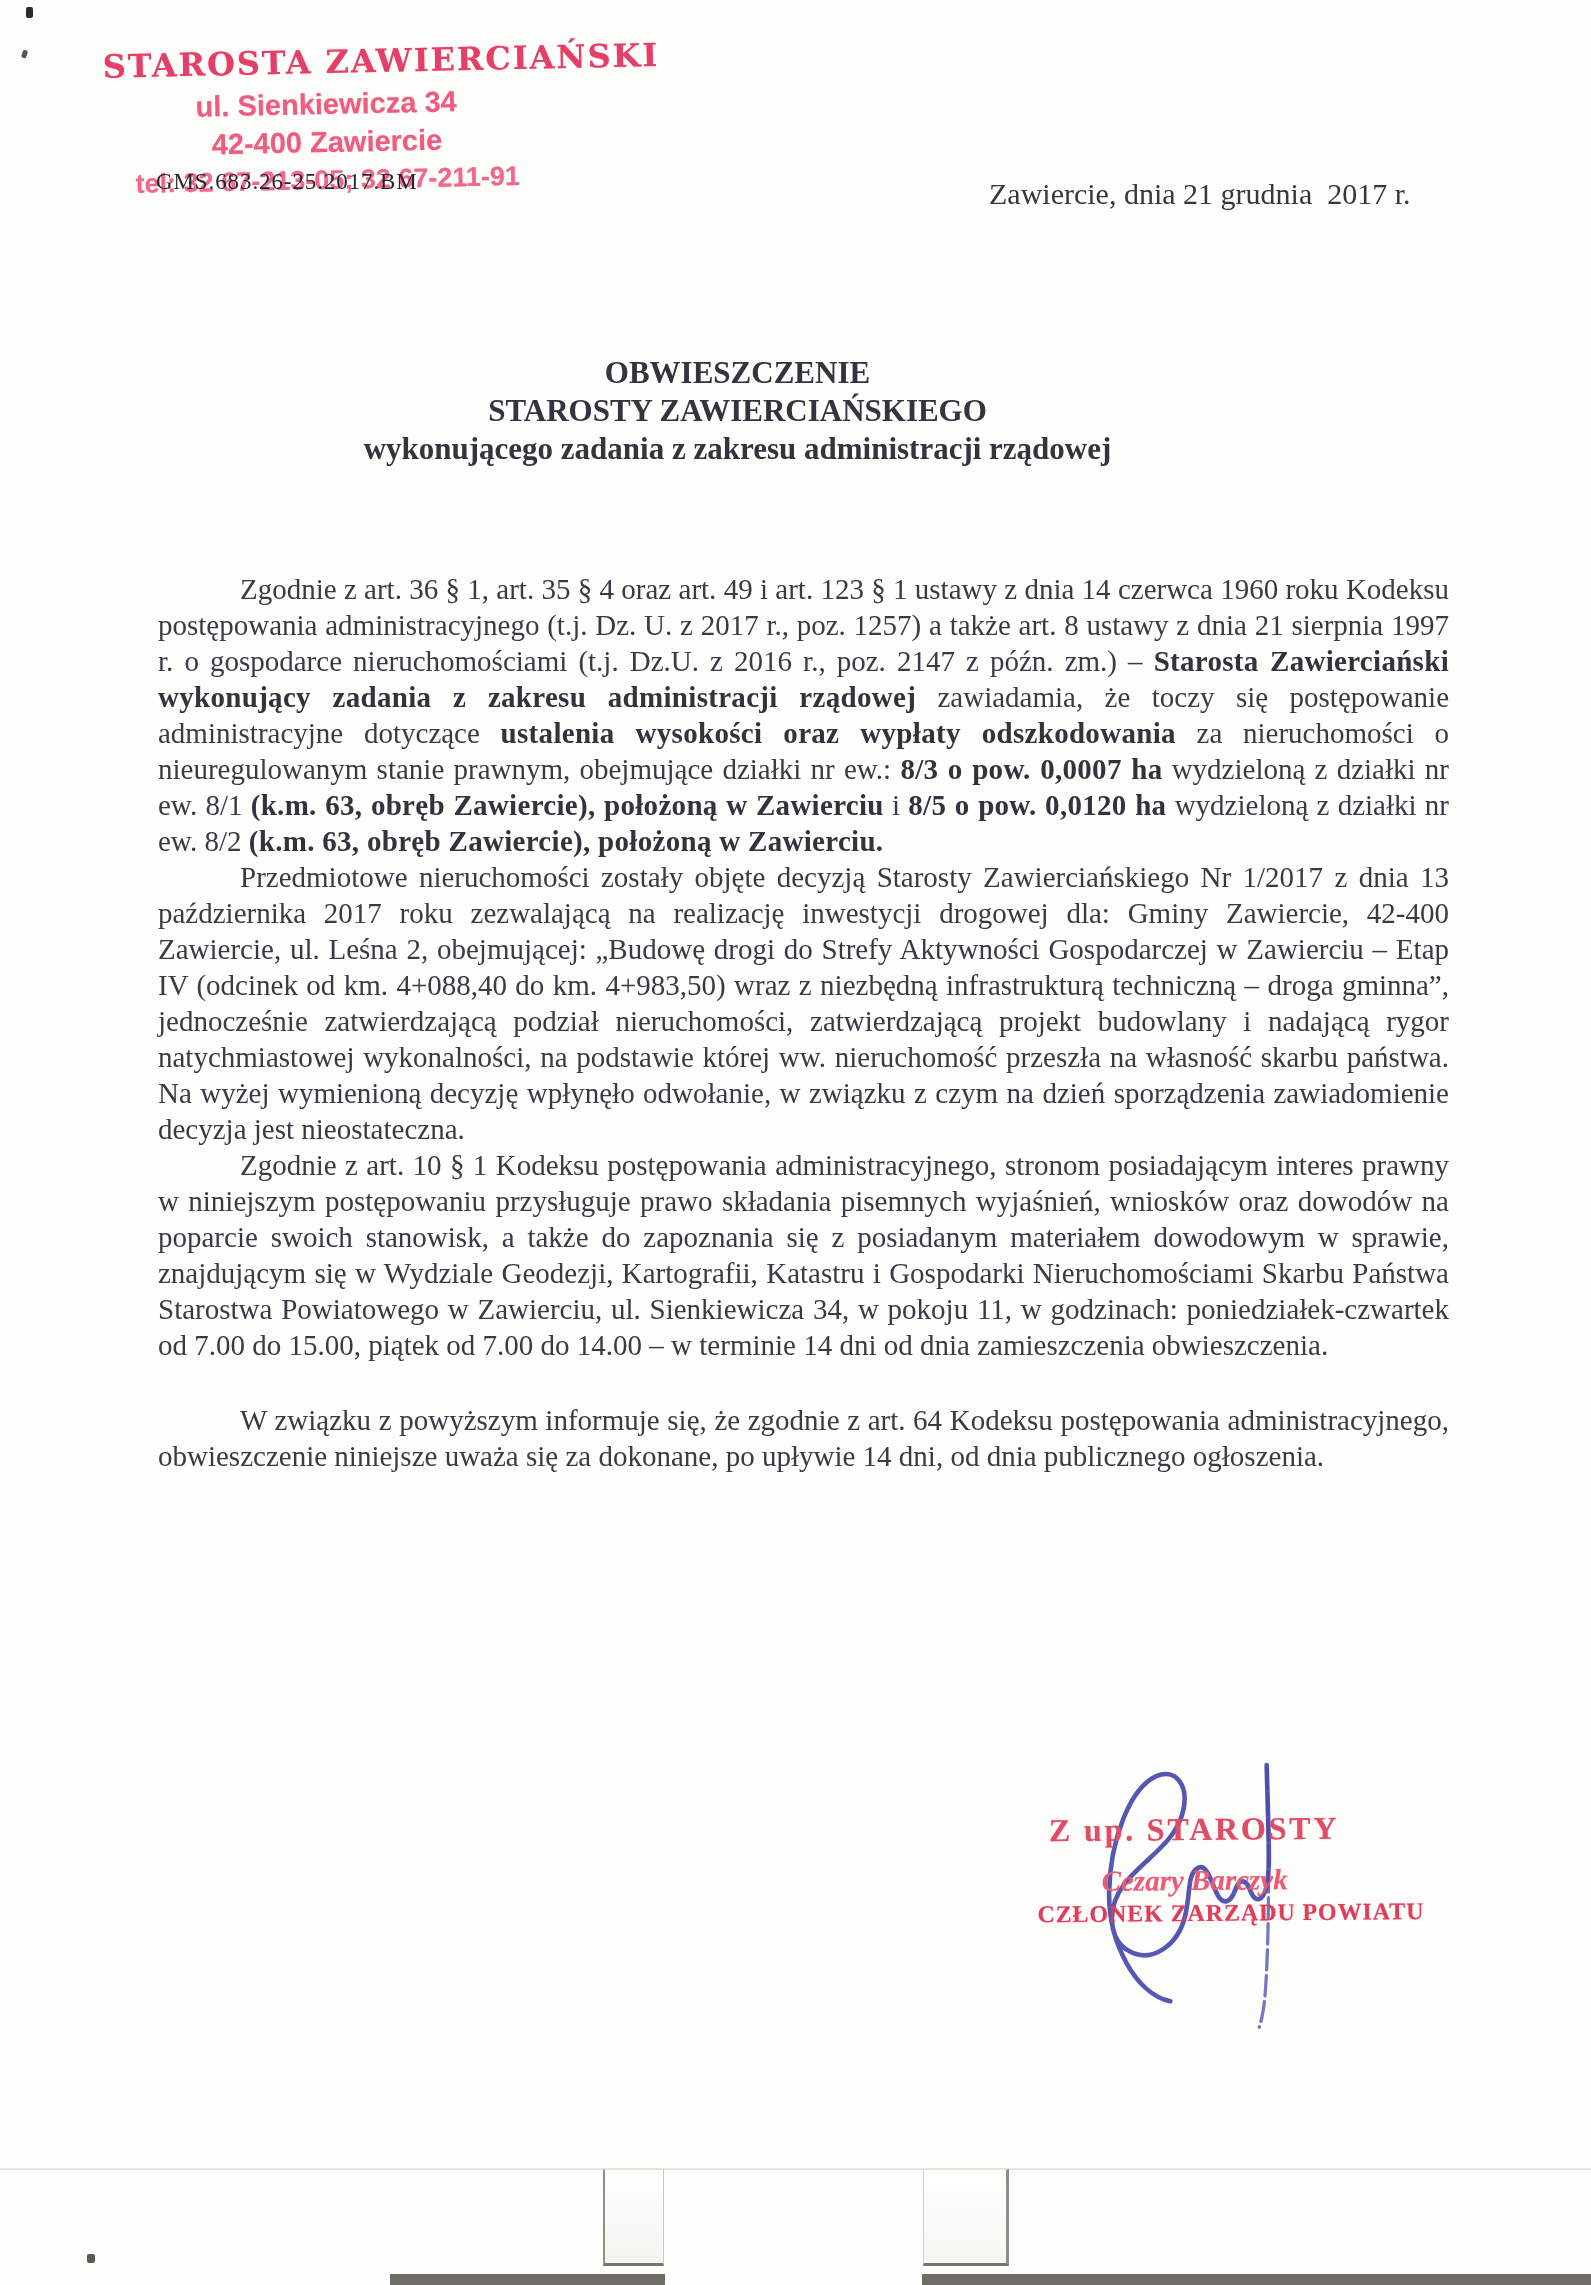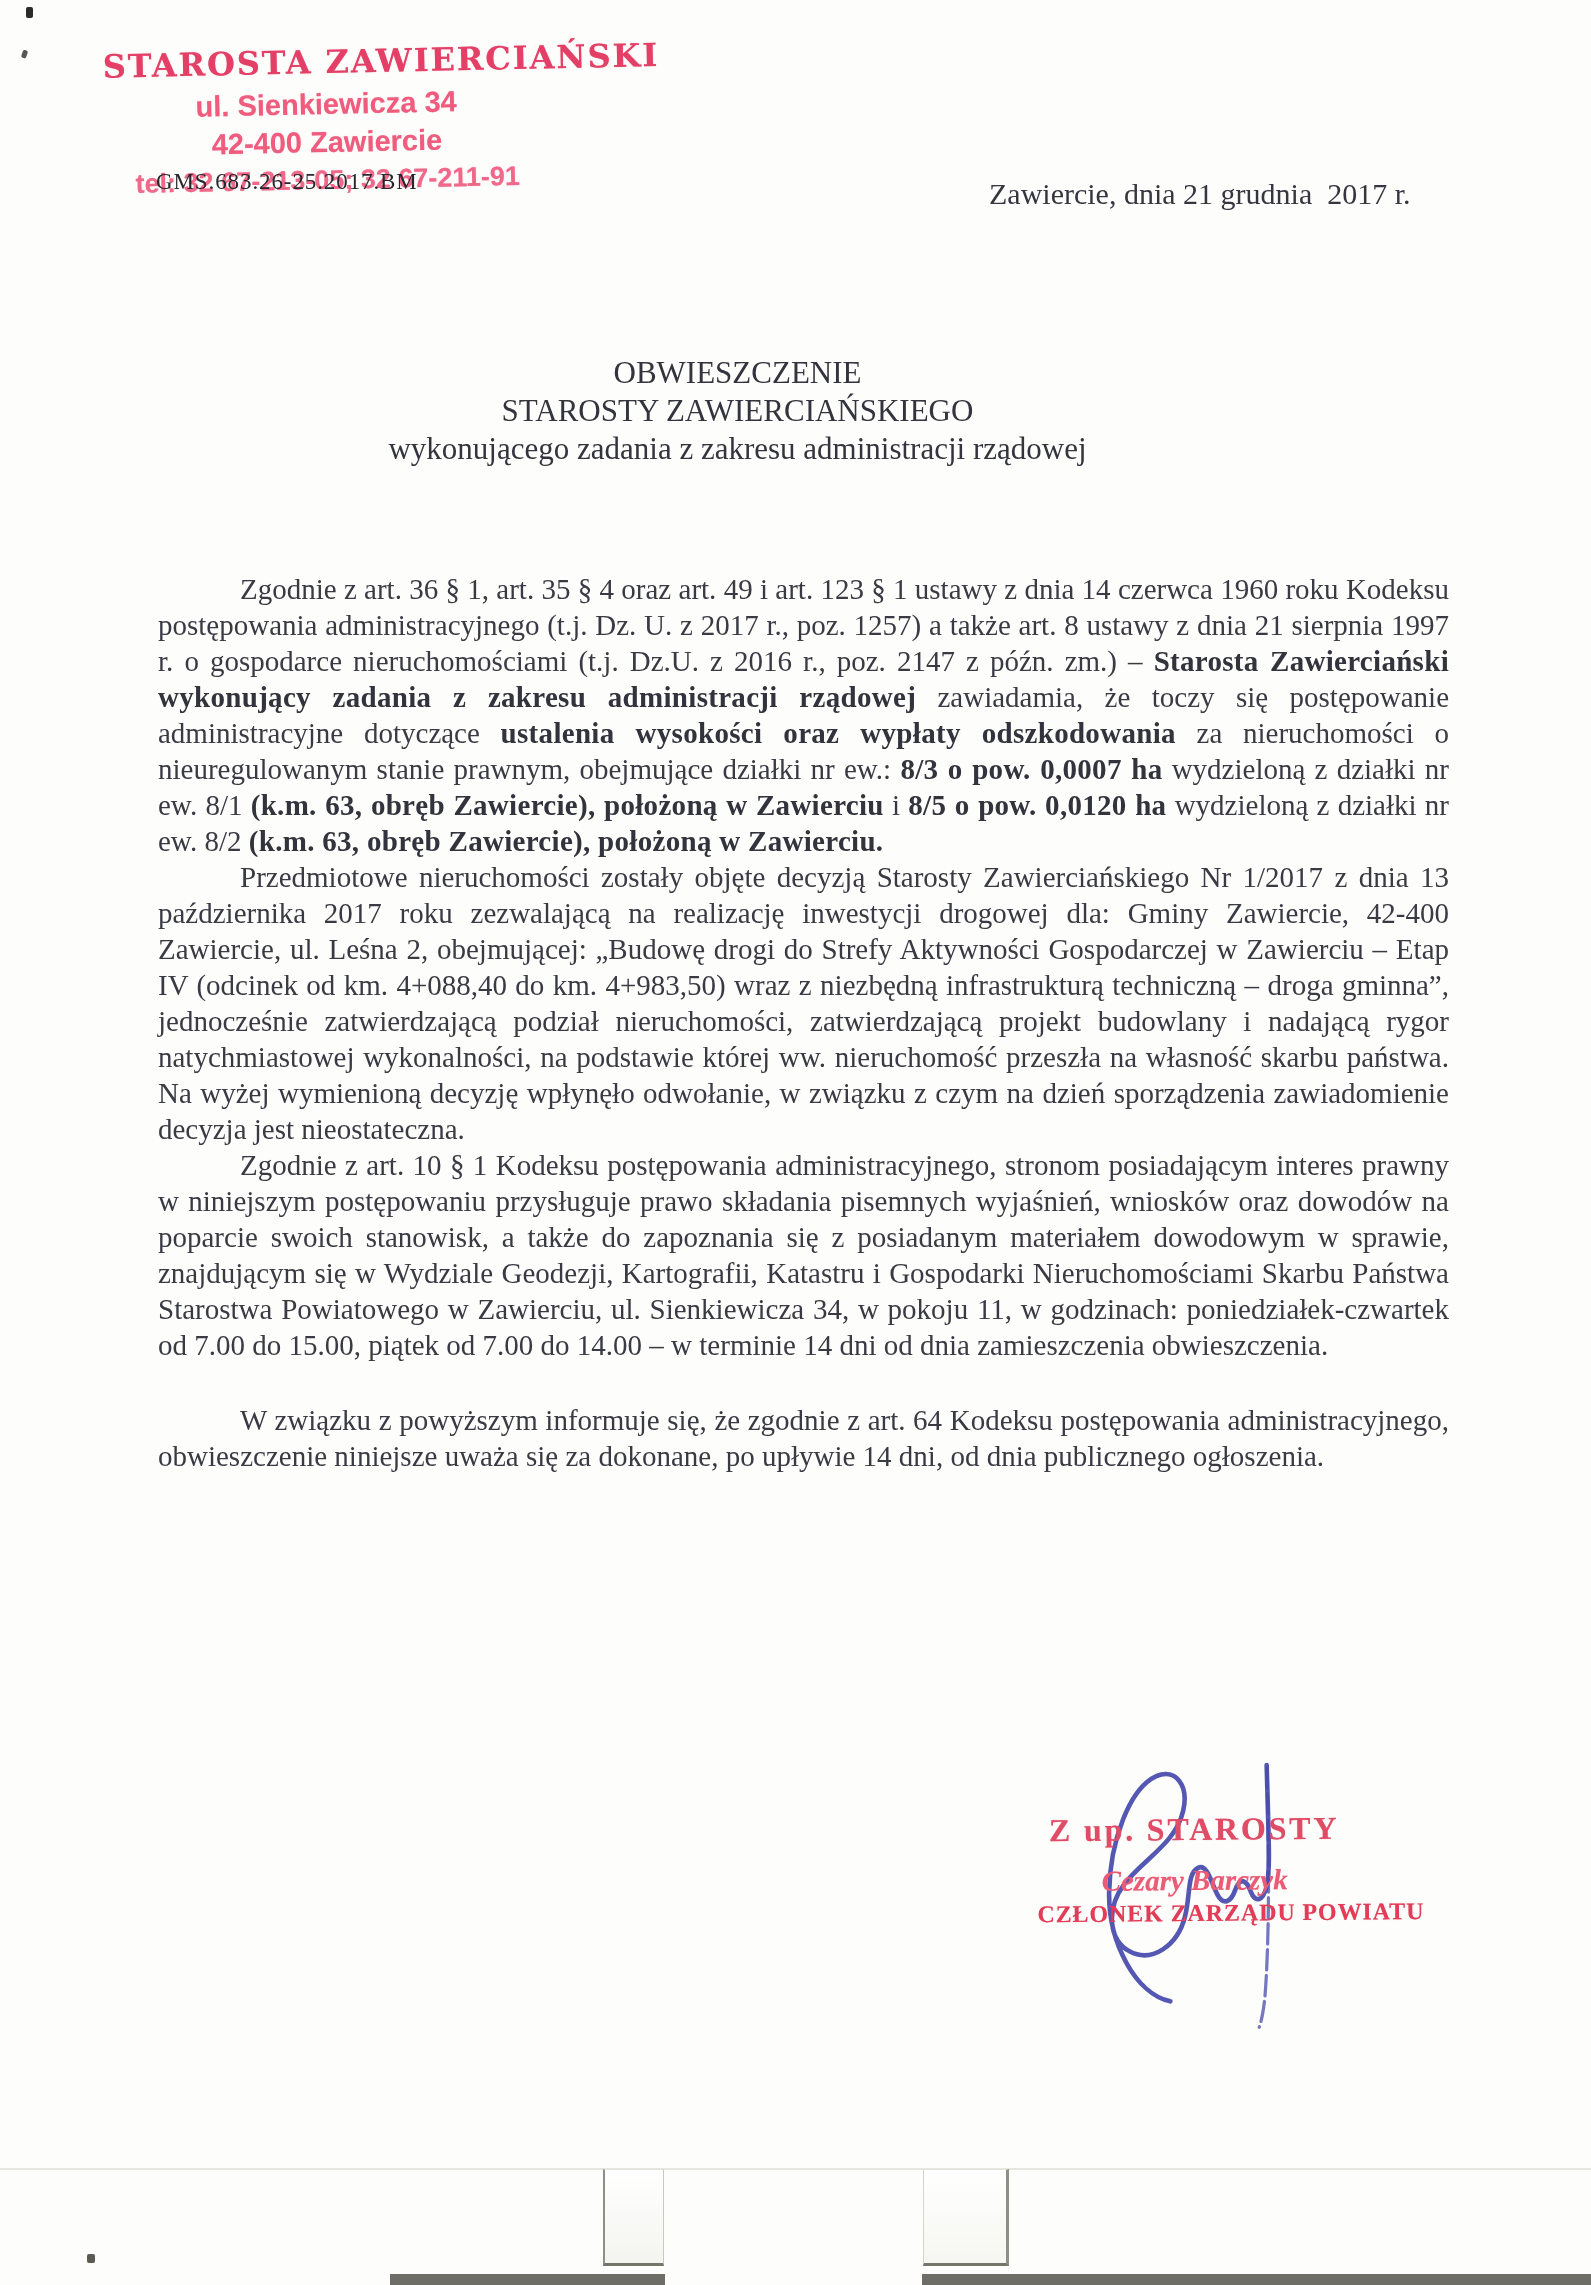--- a/index.html
+++ b/index.html
@@ -39,21 +39,21 @@
     white-space:nowrap;
   }
   
   .date-line{
     position:absolute;left:989px;top:177px;width:482px;
     font-size:30px;color:#363641;white-space:pre;
   }
   
   .doc-title{
     position:absolute;left:93px;top:354px;width:1289px;
-    text-align:center;font-weight:normal;color:#34343e;
+    text-align:center;font-weight:bold;color:#34343e;
     font-size:31px;line-height:38px;
   }
   
   .body-text{
     position:absolute;left:158px;top:571px;width:1291px;
     font-size:29px;line-height:36px;text-align:justify;
     color:#3a3a44;
   }
   .body-text p{margin:0;text-indent:82px;}
   .body-text p.space-before{margin-top:39px;}

